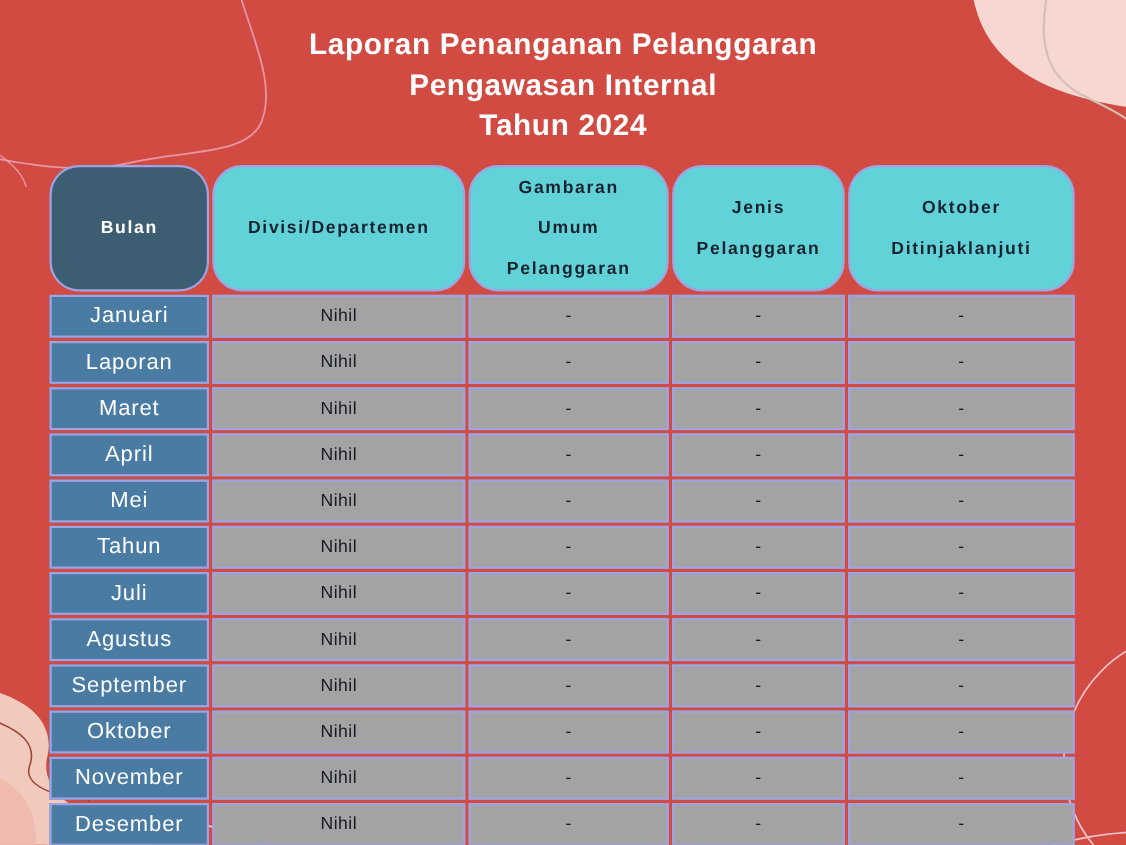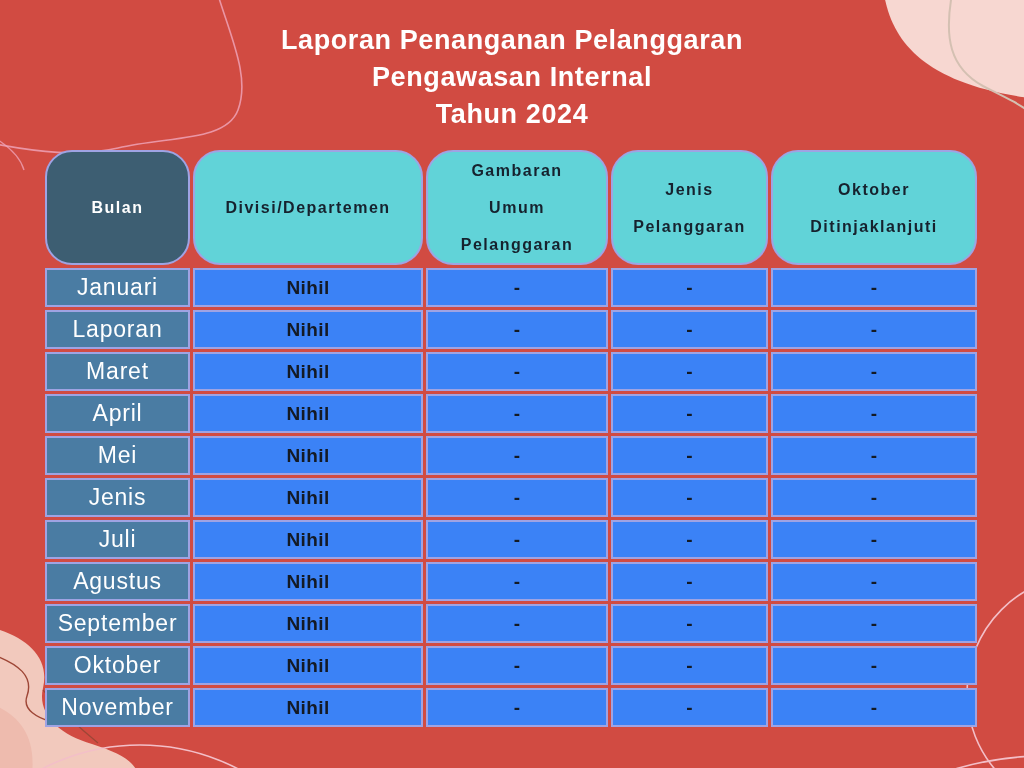--- a/index.html
+++ b/index.html
@@ -41,26 +41,26 @@
   tr.head th.corner{
     background:#3d5e72;
     color:#ffffff;
     padding:0 0;
     text-align:center;
   }
   td.month{
     height:33px;
     background:#4a7ca3;
     color:#ffffff;
-    font-size:23px;font-weight:500;letter-spacing:.8px;
+    font-size:20px;font-weight:500;letter-spacing:.8px;
   }
   td.val{
-    background:#3b82f6;
+    background:#a3a3a3;
     color:#141a24;
-    font-size:19px;font-weight:700;letter-spacing:.4px;
+    font-size:16px;font-weight:400;letter-spacing:.4px;
   }
   col.c1{width:145px}col.c2{width:230px}col.c3{width:182px}col.c4{width:157px}col.c5{width:206px}
 </style>
 </head>
 <body>
 
 <div class="page">
 
   <svg class="deco" width="1024" height="768" viewBox="0 0 1024 768">
 
@@ -138,21 +138,21 @@
 
   <tr>
     <td class="month">Mei</td>
     <td class="val">Nihil</td>
     <td class="val">-</td>
     <td class="val">-</td>
     <td class="val">-</td>
   </tr>
 
   <tr>
-    <td class="month">Jenis</td>
+    <td class="month">Tahun</td>
     <td class="val">Nihil</td>
     <td class="val">-</td>
     <td class="val">-</td>
     <td class="val">-</td>
   </tr>
 
   <tr>
     <td class="month">Juli</td>
     <td class="val">Nihil</td>
     <td class="val">-</td>
@@ -185,16 +185,23 @@
   </tr>
 
   <tr>
     <td class="month">November</td>
     <td class="val">Nihil</td>
     <td class="val">-</td>
     <td class="val">-</td>
     <td class="val">-</td>
   </tr>
 
+  <tr>
+    <td class="month">Desember</td>
+    <td class="val">Nihil</td>
+    <td class="val">-</td>
+    <td class="val">-</td>
+    <td class="val">-</td>
+  </tr>
 </tbody>
   </table>
 
 </div>
 
 </body></html>

